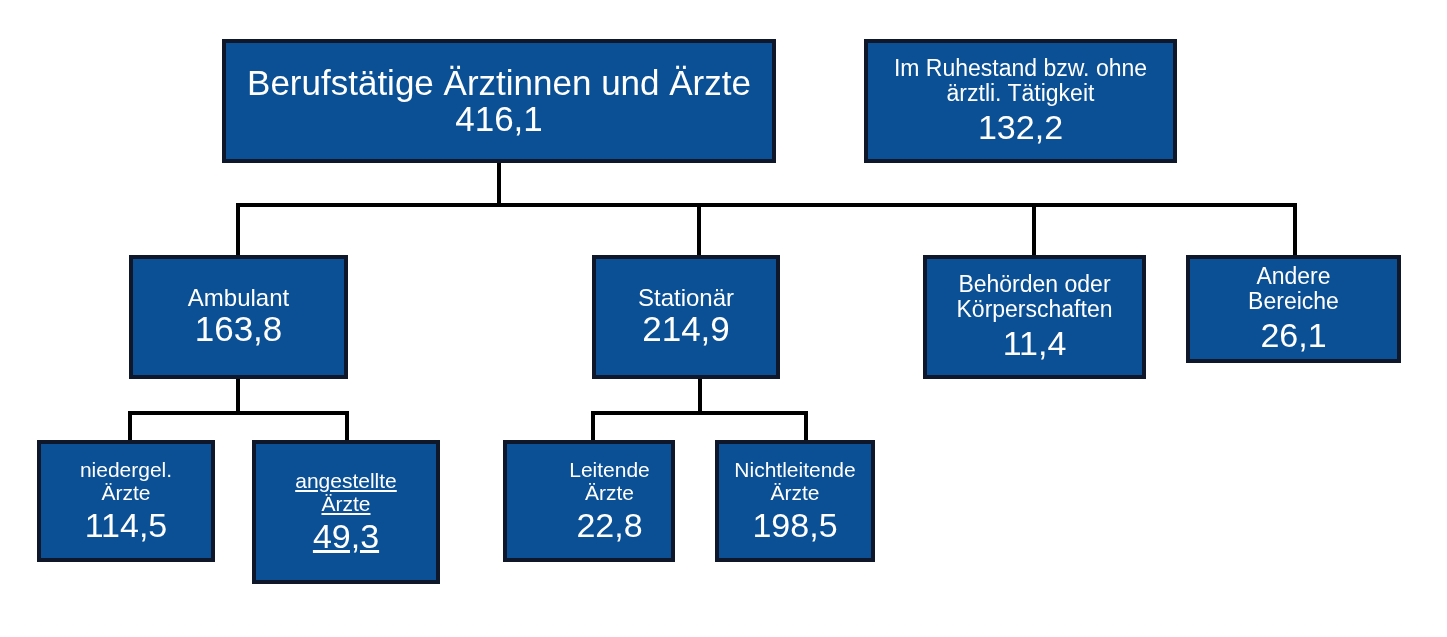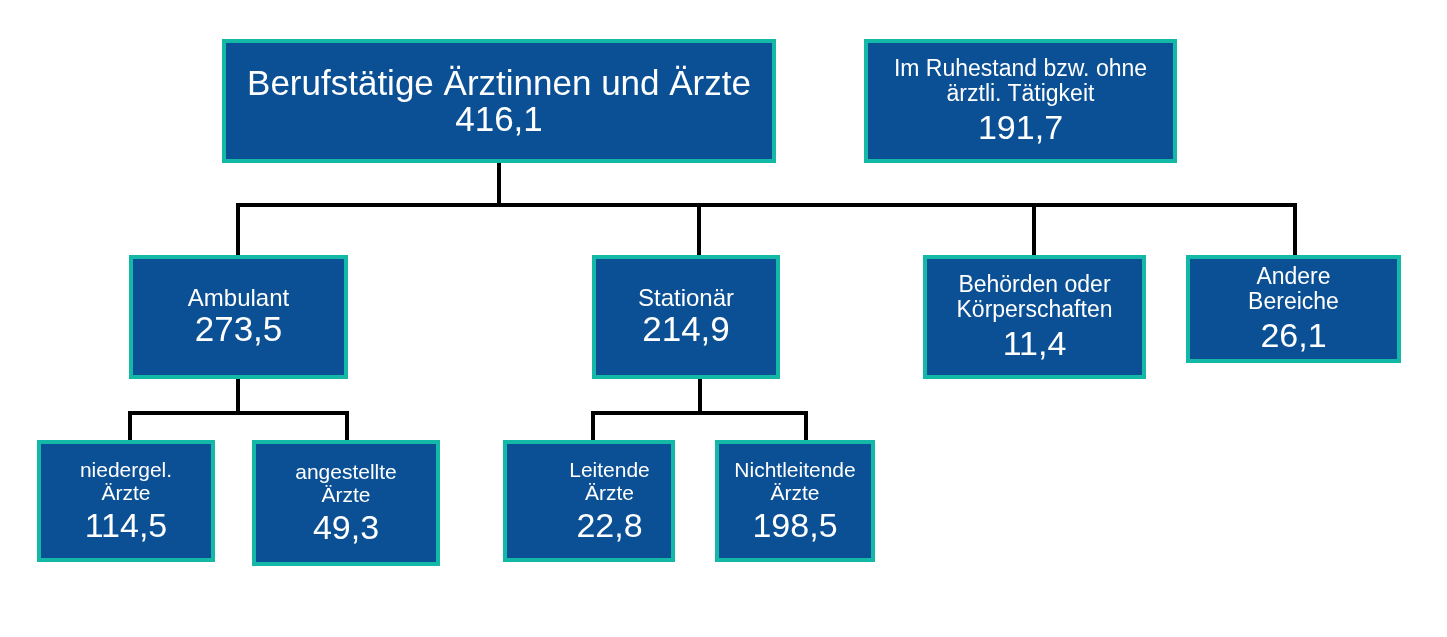--- a/index.html
+++ b/index.html
@@ -12,21 +12,21 @@
     width: 1447px;
     height: 637px;
     background: #ffffff;
     font-family: "Liberation Sans", sans-serif;
     overflow: hidden;
   }
   .node {
     position: absolute;
     box-sizing: border-box;
     background: #0b5094;
-    border: 4px solid #14b8a6;
+    border: 4px solid #0f172a;
     color: #ffffff;
     display: flex;
     flex-direction: column;
     align-items: center;
     justify-content: center;
     text-align: center;
     line-height: 1.04;
     padding: 2px 6px;
   }
   .node .label {
@@ -60,35 +60,35 @@
 <div id="canvas">
 
   <div class="node sz-root" style="left:222px; top:39px; width:554px; height:124px;">
     <span class="label">Berufstätige Ärztinnen und Ärzte</span>
     <span class="value">416,1</span>
   </div>
 
   <div class="node sz-mixed" style="left:864px; top:39px; width:313px; height:124px;">
     <span class="label">Im Ruhestand bzw. ohne
 ärztli. Tätigkeit</span>
-    <span class="value">191,7</span>
+    <span class="value">132,2</span>
   </div>
 
   <div class="connector vline" style="left:497px; top:163px; height:44px;"></div>
 
   <div class="connector hline" style="left:236px; top:203px; width:1061px;"></div>
 
   <div class="connector vline" style="left:236px; top:203px; height:54px;"></div>
   <div class="connector vline" style="left:697px; top:203px; height:54px;"></div>
   <div class="connector vline" style="left:1032px; top:203px; height:54px;"></div>
   <div class="connector vline" style="left:1293px; top:203px; height:54px;"></div>
 
   <div class="node sz-big" style="left:129px; top:255px; width:219px; height:124px;">
     <span class="label">Ambulant</span>
-    <span class="value">273,5</span>
+    <span class="value">163,8</span>
   </div>
 
   <div class="node sz-big" style="left:592px; top:255px; width:188px; height:124px;">
     <span class="label">Stationär</span>
     <span class="value">214,9</span>
   </div>
 
   <div class="node sz-mixed" style="left:923px; top:255px; width:223px; height:124px;">
     <span class="label">Behörden oder
 Körperschaften</span>
@@ -110,21 +110,21 @@
   <div class="connector hline" style="left:591px; top:411px; width:217px;"></div>
   <div class="connector vline" style="left:591px; top:411px; height:33px;"></div>
   <div class="connector vline" style="left:804px; top:411px; height:33px;"></div>
 
   <div class="node sz-mixed-sm" style="left:37px; top:440px; width:178px; height:122px;">
     <span class="label">niedergel.
 Ärzte</span>
     <span class="value">114,5</span>
   </div>
 
-  <div class="node sz-mixed-sm" style="left:252px; top:440px; width:188px; height:126px;">
+  <div class="node sz-mixed-sm" style="left:252px; top:440px; width:188px; height:144px;text-decoration:underline;">
     <span class="label">angestellte
 Ärzte</span>
     <span class="value">49,3</span>
   </div>
 
   <div class="node sz-mixed-sm" style="left:503px; top:440px; width:172px; height:122px;padding-left:47px;">
     <span class="label">Leitende
 Ärzte</span>
     <span class="value">22,8</span>
   </div>

